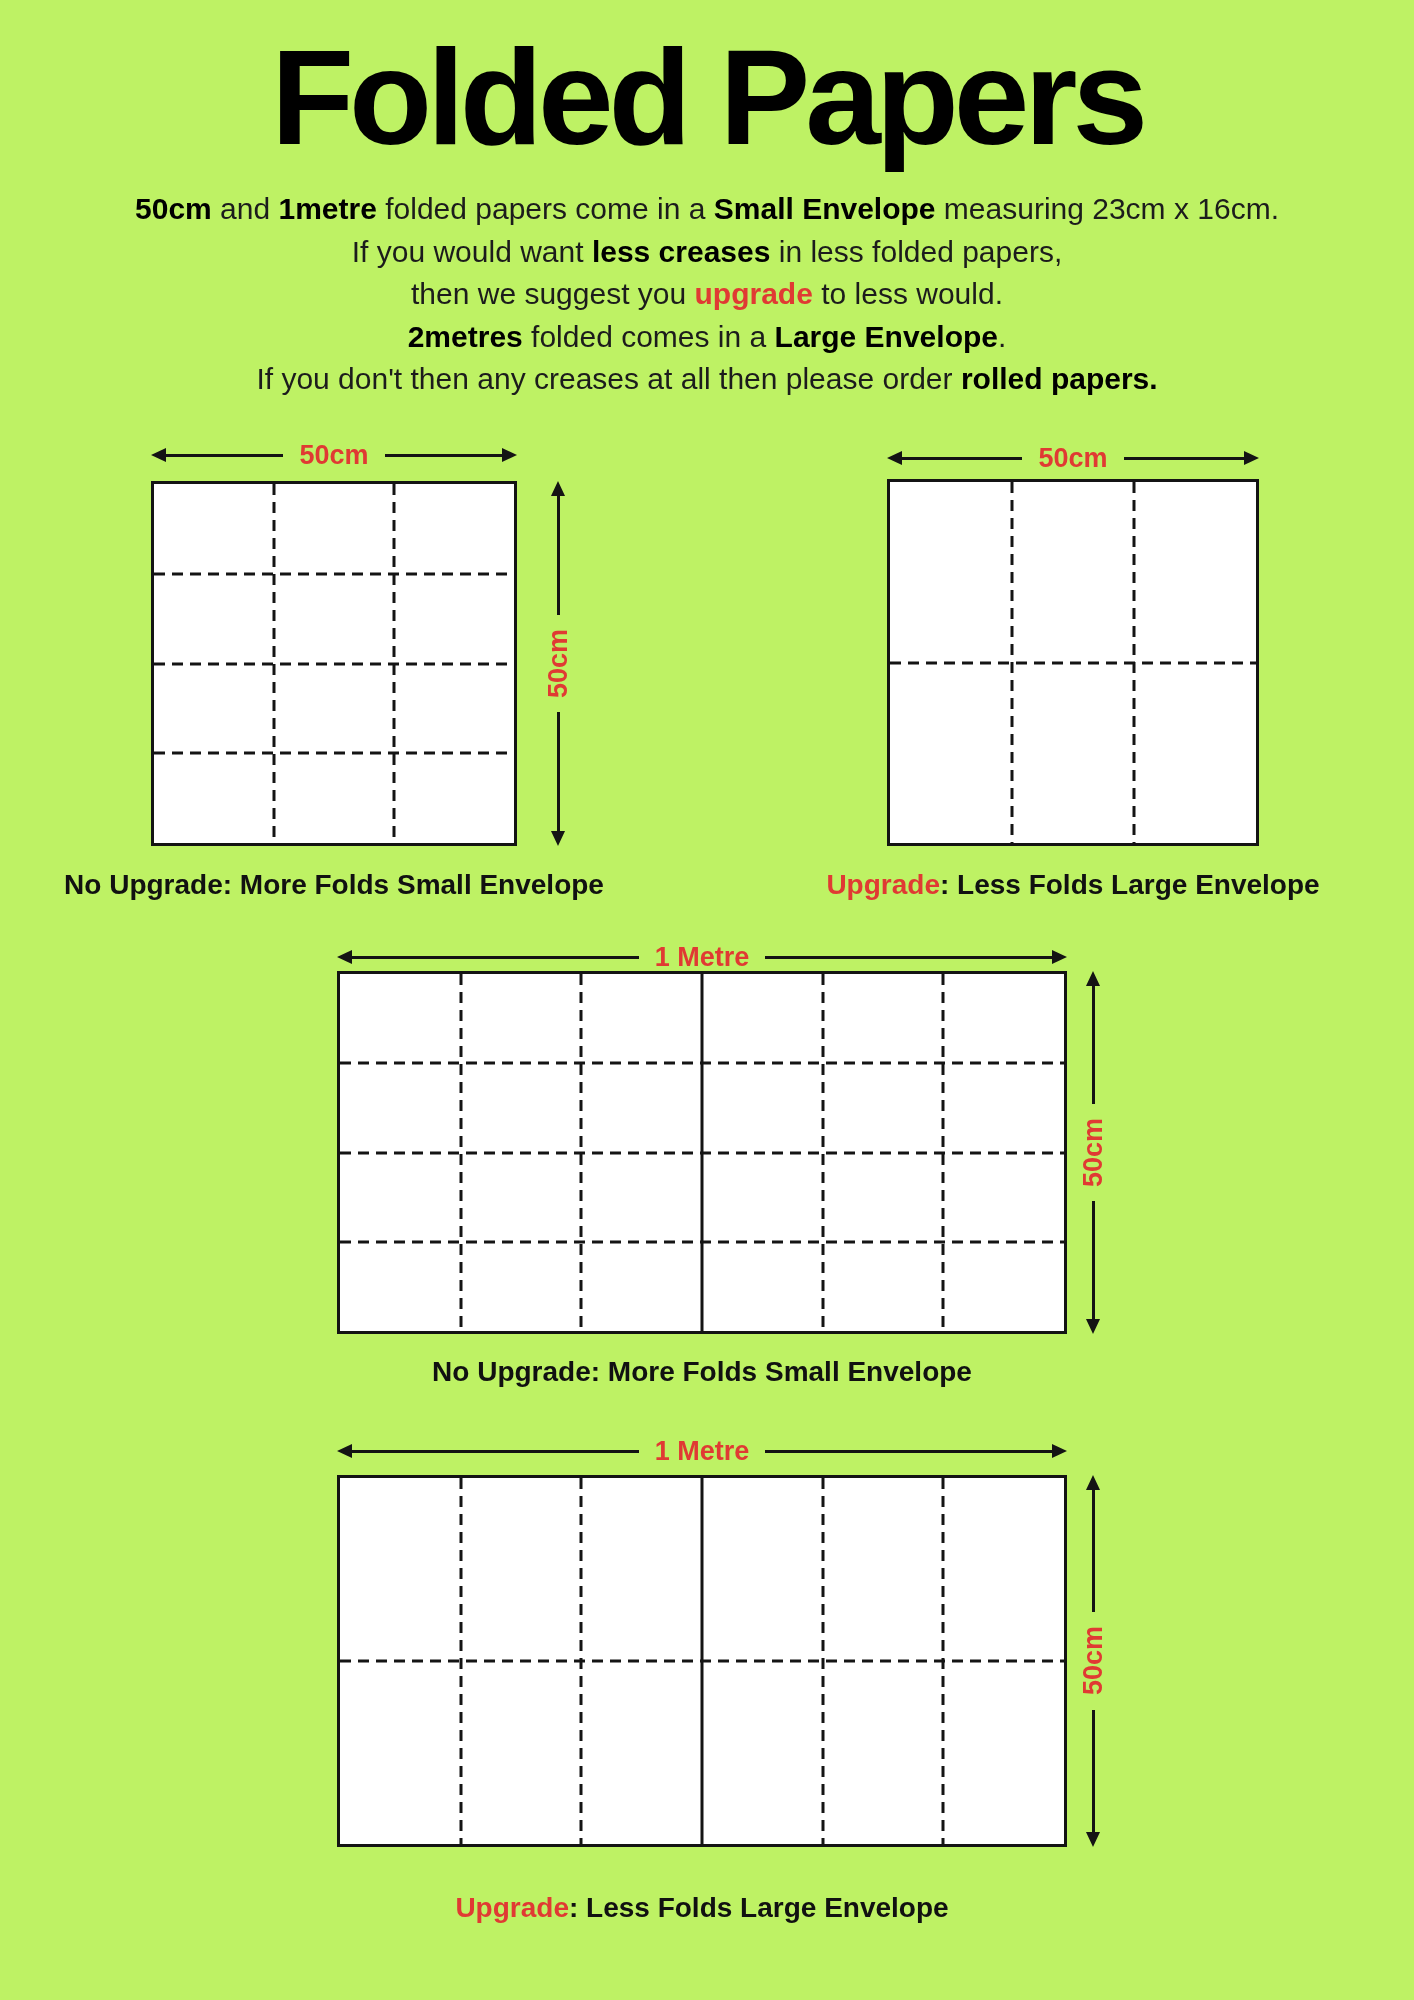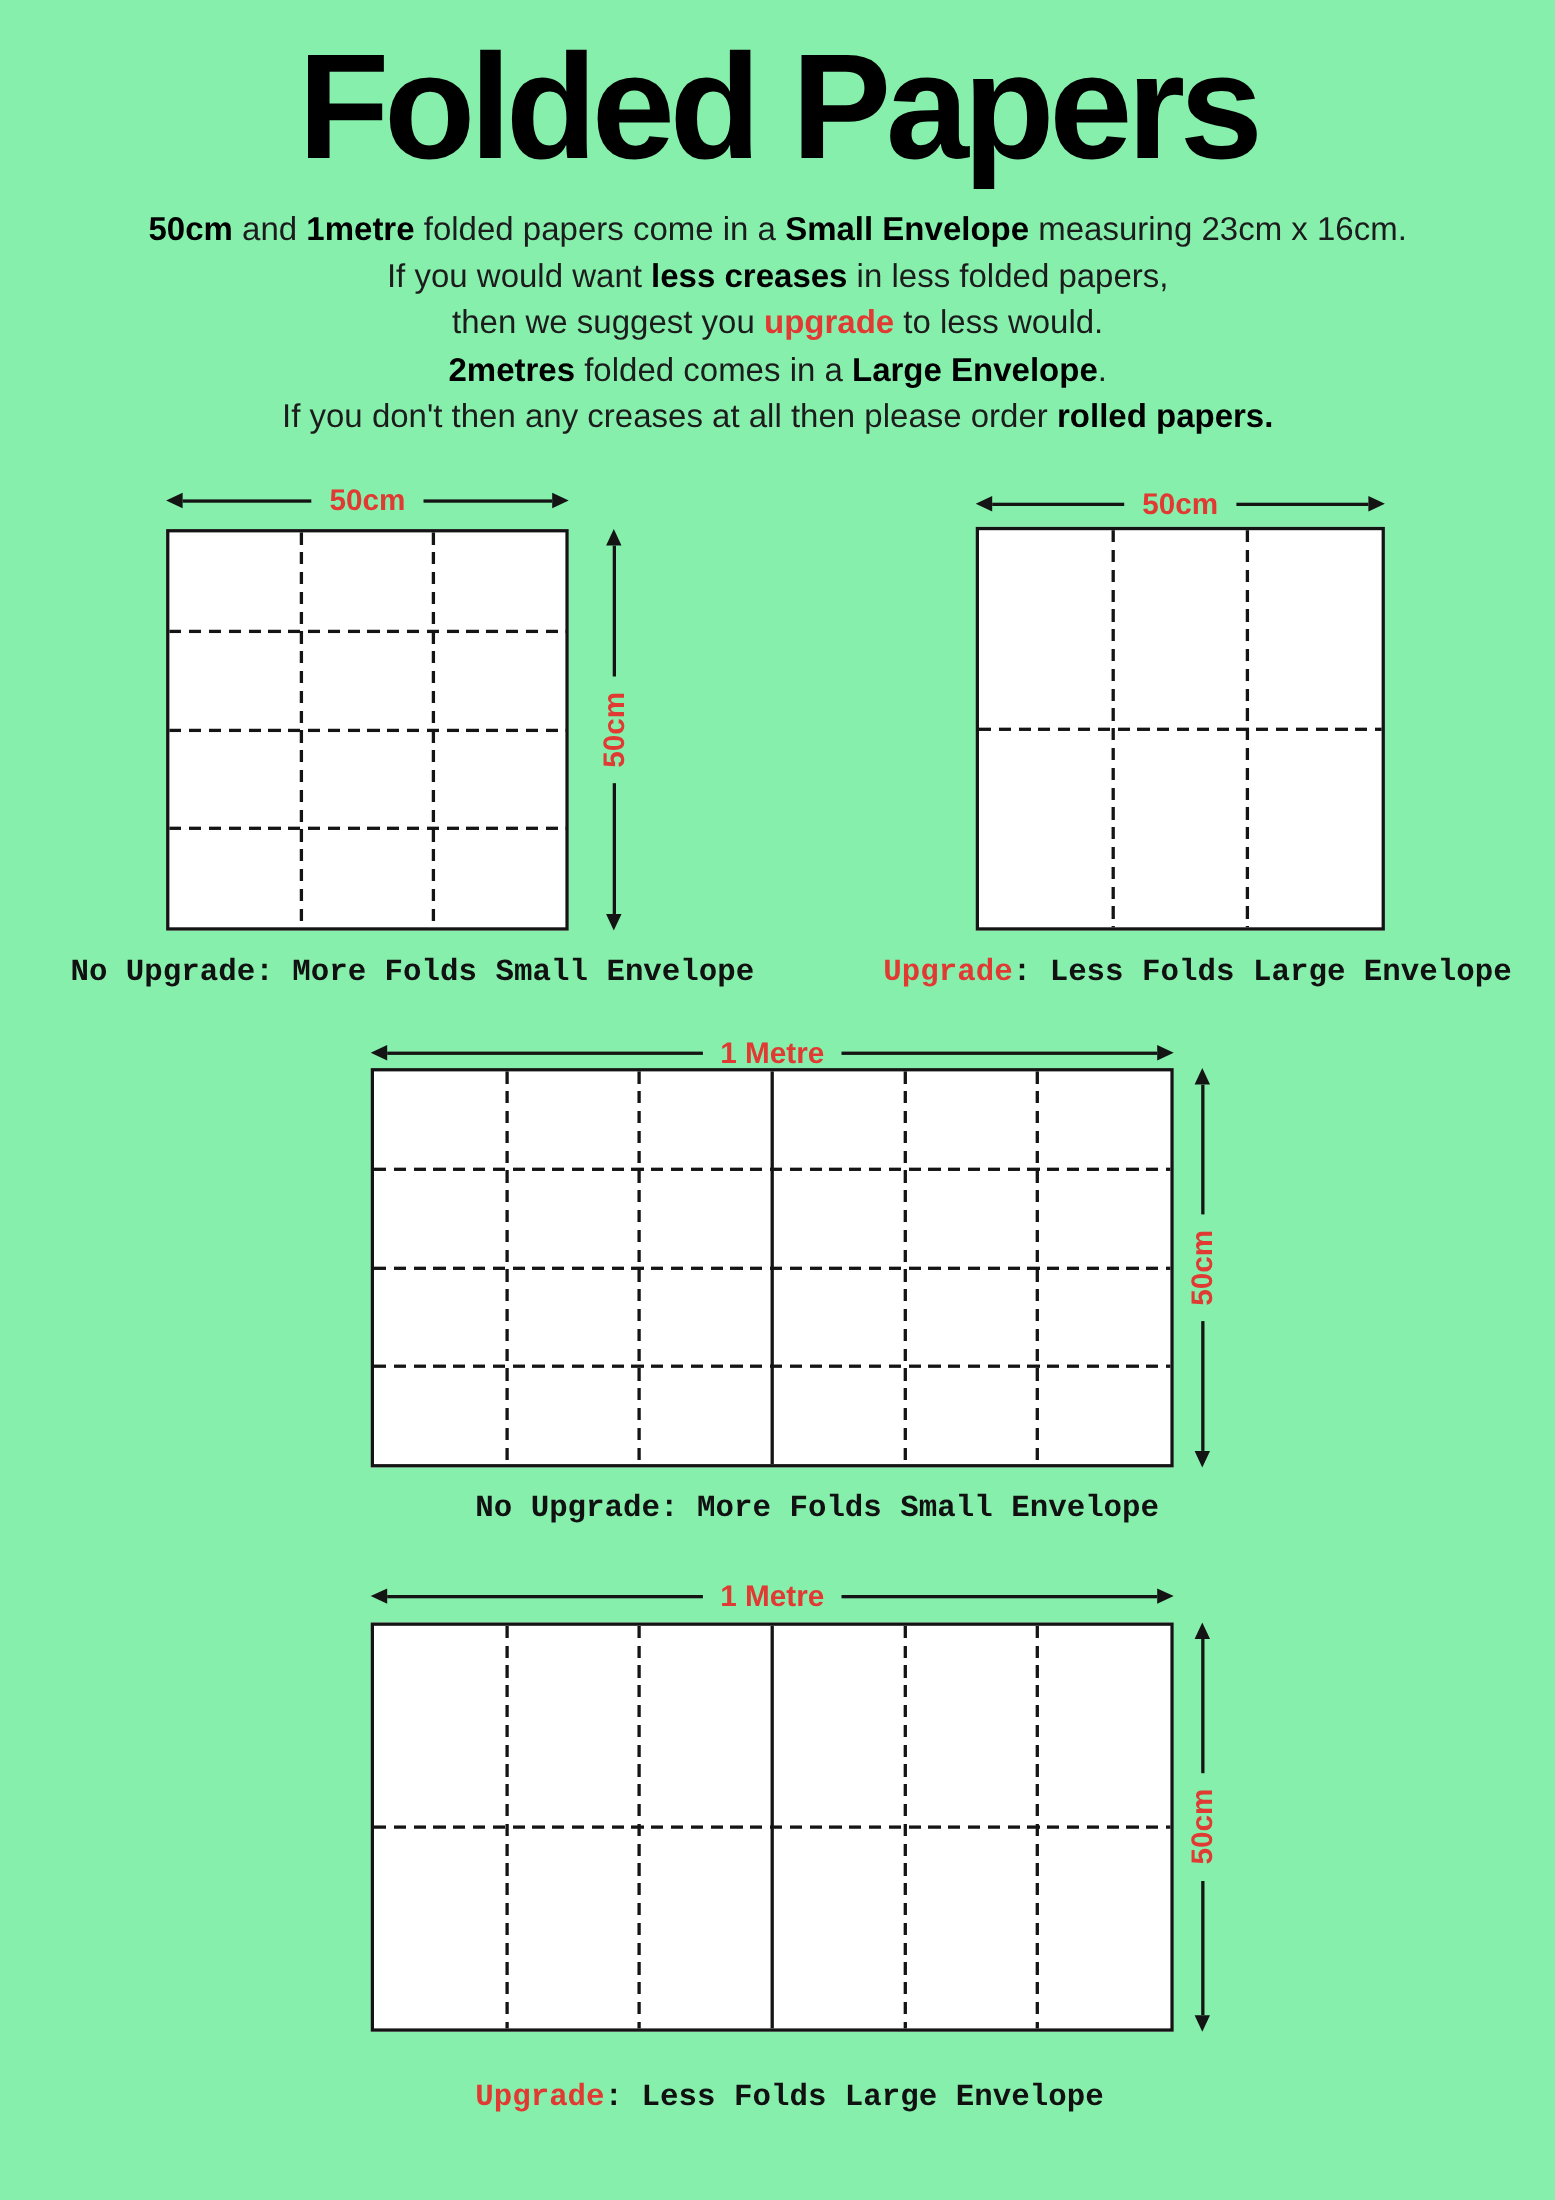--- a/index.html
+++ b/index.html
@@ -1,18 +1,18 @@
 <!DOCTYPE html>
 <html style="--accent: #e03a33; --ink: #141414;"><head>
 <meta charset="utf-8">
 <style>
   :root { --accent:#e03a33; --ink:#141414; }
   * { margin:0; padding:0; box-sizing:border-box; }
   body { background:#ffffff; font-family:"Liberation Sans", sans-serif; }
-  .page { position:relative; width:1414px; height:2000px; background:#86efac; overflow:hidden; }
+  .page { position:relative; width:1414px; height:2000px; background:#bef264; overflow:hidden; }
 
   .page-title {
     position:absolute; top:26px; left:0; width:100%;
     text-align:center; font-size:136px; line-height:1.05;
     font-weight:800; letter-spacing:-5px; color:#000;
   }
 
   .intro {
     position:absolute; top:188px; left:0; width:100%;
     text-align:center; font-size:30px; line-height:42.5px; color:#1c1c1c;
@@ -40,21 +40,21 @@
   .v-arrow { position:absolute; width:28px; display:flex; flex-direction:column; align-items:center; }
   .v-arrow .shaft { flex:1; width:3px; background:var(--ink); }
   .v-arrow .head { width:0; height:0; border-left:7px solid transparent; border-right:7px solid transparent; }
   .v-arrow .head.up   { border-bottom:15px solid var(--ink); }
   .v-arrow .head.down { border-top:15px solid var(--ink); }
   .v-arrow .dim-label {
     padding:14px 0; font-size:27px; font-weight:700; color:var(--accent);
     writing-mode:vertical-rl; transform:rotate(180deg); white-space:nowrap;
   }
 
-  .caption { position:absolute; text-align:center; font-size:28px; font-weight:700; color:#111; white-space:nowrap;font-family:Liberation Mono, monospace; }
+  .caption { position:absolute; text-align:center; font-size:28px; font-weight:700; color:#111; white-space:nowrap; }
   .caption .highlight { color:var(--accent); }
 
   
   #sqA-arrow   { left:151px;  top:441px;  width:366px; }
   #sqA-paper   { left:151px;  top:481px;  width:366px; height:365px; }
   #sqA-varrow  { left:544px;  top:481px;  height:365px; }
   #sqA-caption { left:64px;   top:869px;  width:540px; }
 
   #sqB-arrow   { left:887px;  top:444px;  width:372px; }
   #sqB-paper   { left:887px;  top:479px;  width:372px; height:367px; }

